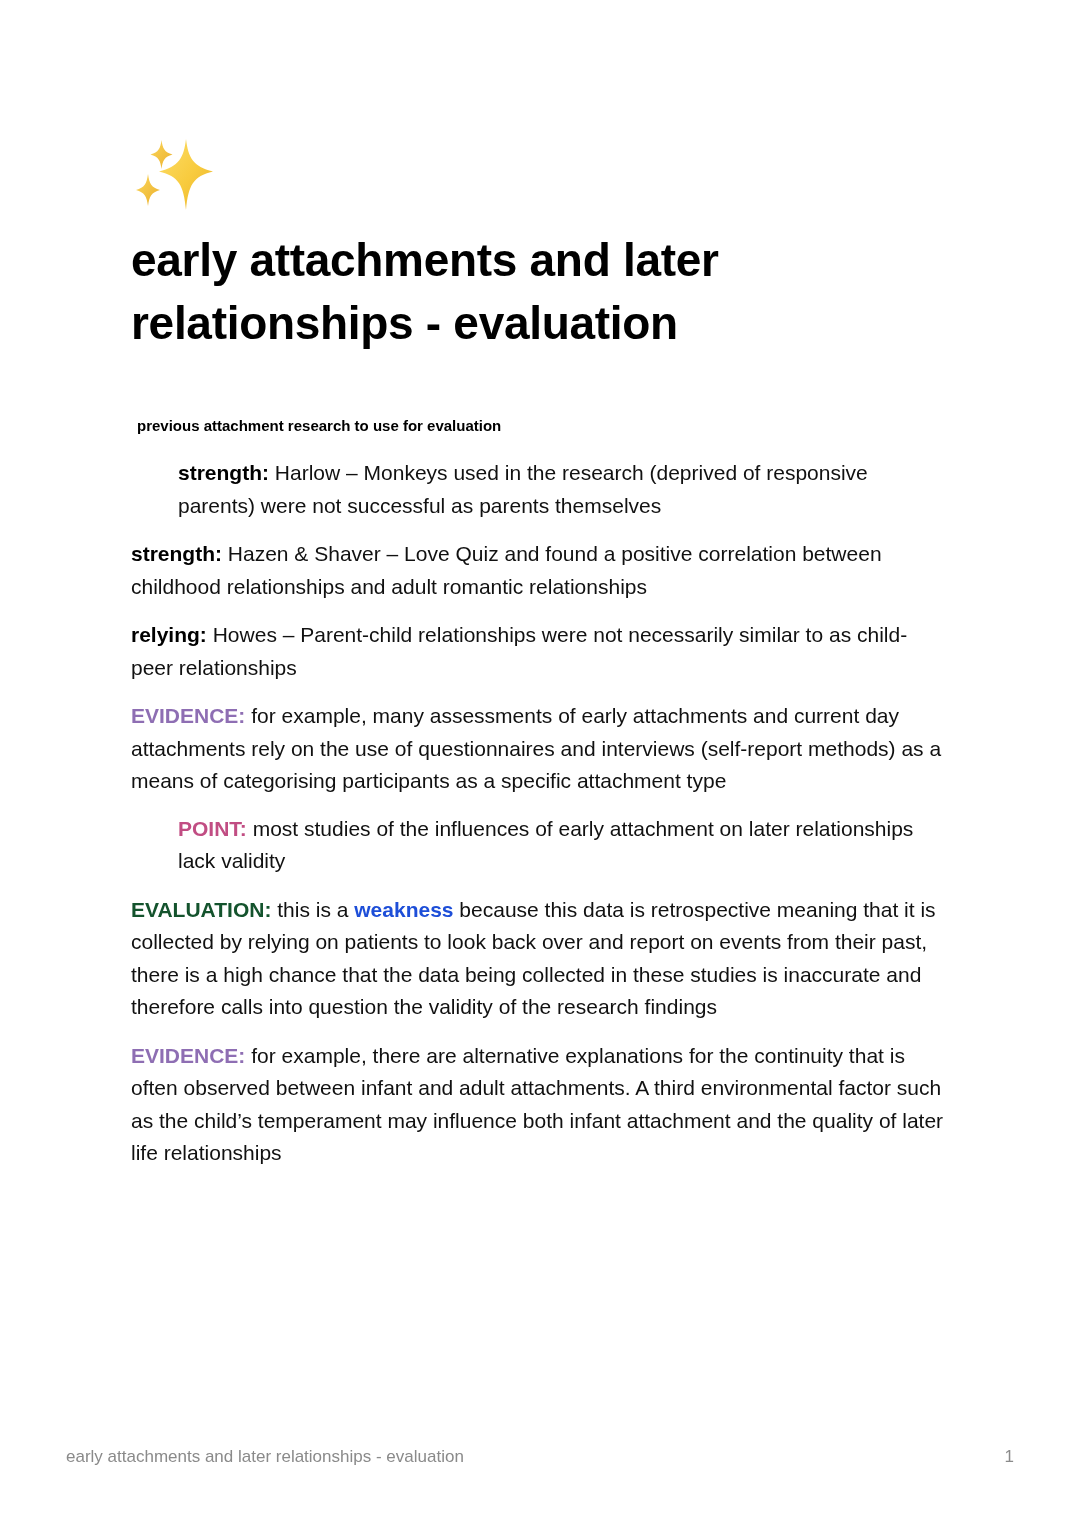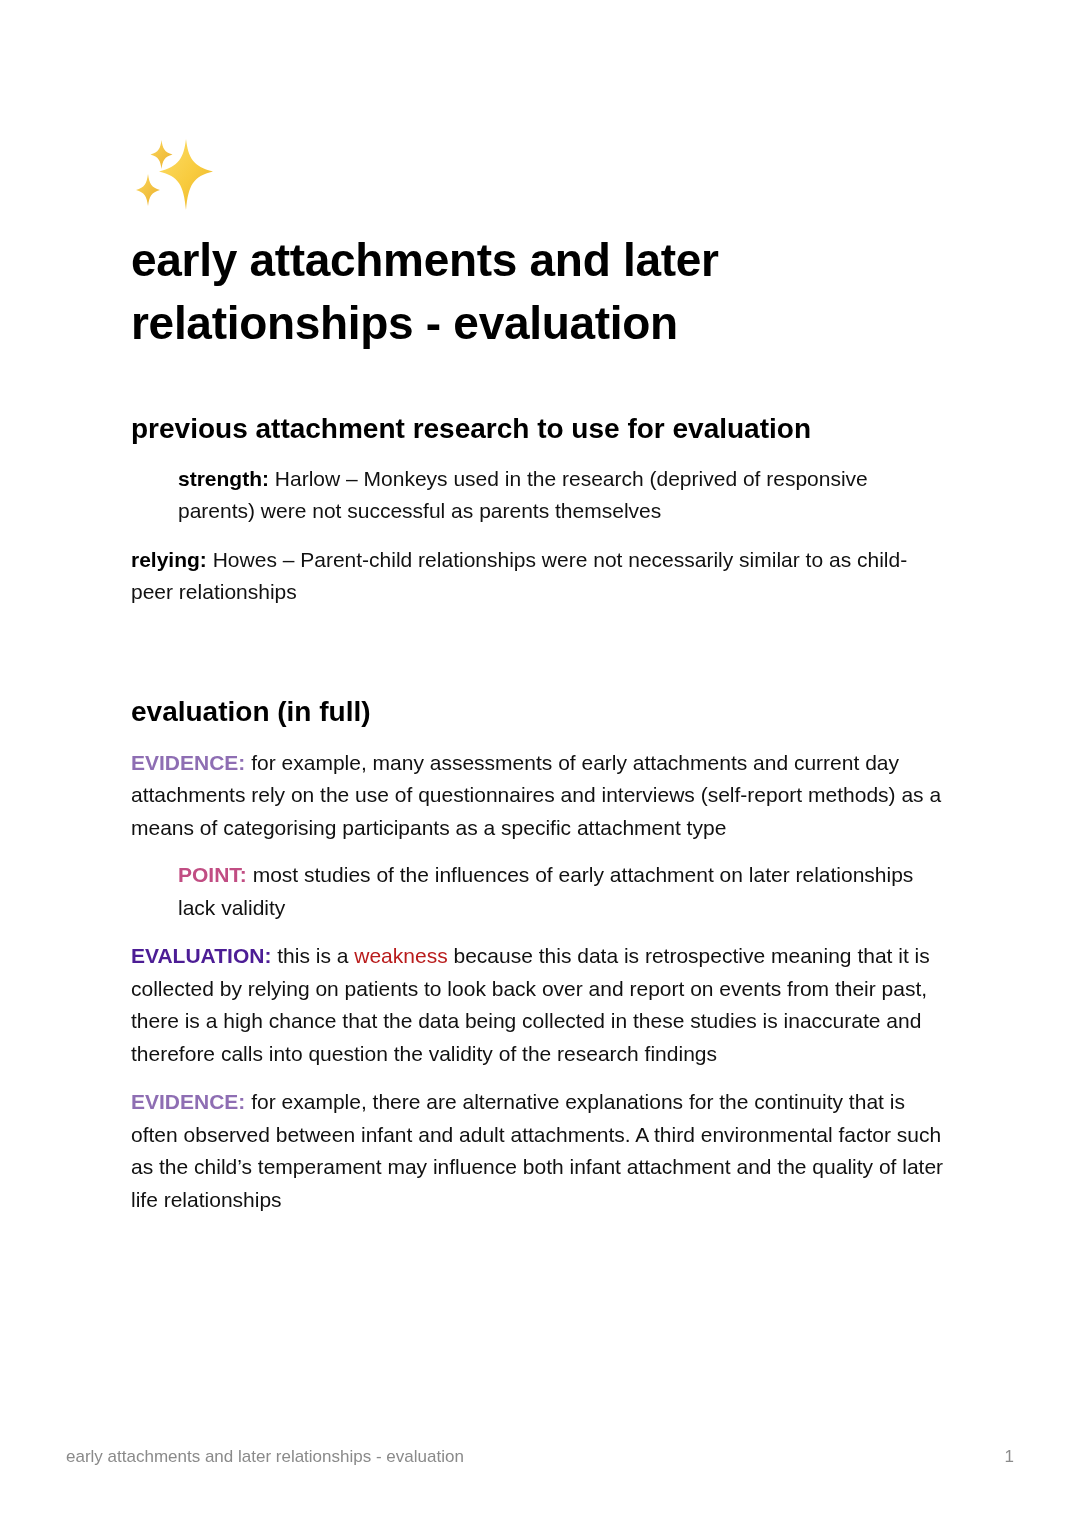--- a/index.html
+++ b/index.html
@@ -49,53 +49,53 @@
     font-weight: bold;
     line-height: 1.38;
     letter-spacing: -0.3px;
     margin: 0;
     padding-top: 6px;
     color: #000000;
   }
 
   
   .section-heading {
-    font-size: 28px;
+    font-size: 15px;
     font-weight: bold;
     line-height: 1.35;
-    margin: 0;
+    margin: 6px;
     color: #000000;
   }
   .heading-gap-1 { padding-top: 54px; }
   .heading-gap-2 { padding-top: 84px; }
 
   
   .para {
     font-size: 21px;
     line-height: 32.5px;
     margin: 0;
     padding-top: 16px;
     color: #111111;
   }
   .para.first { padding-top: 15px; margin-left: 47px; }
 
   .lbl-bold { font-weight: bold; color: #000000; }
-  .inline-bold { font-weight: normal; color: #b91c1c; text-align: right; }
+  .inline-bold { font-weight: bold; color: #1d4ed8; text-align: right; }
 
   .lbl-point {
     font-weight: bold;
     color: #C14D83;
   }
   .lbl-evidence {
     font-weight: bold;
     color: #8E6EB3;
   }
   .lbl-evaluation {
     font-weight: bold;
-    color: #4c1d95;
+    color: #14532d;
   }
 
   
   .footer {
     position: absolute;
     left: 66px;
     right: 66px;
     top: 1447px;
     display: flex;
     justify-content: space-between;
@@ -135,26 +135,28 @@
     </div>
 
     <h1 class="doc-title">early attachments and later relationships - evaluation</h1>
 
     <h2 class="section-heading heading-gap-1">previous attachment research to use for evaluation</h2>
 
     <p class="para first">
       <span class="lbl-bold">strength:</span><span> Harlow – Monkeys used in the research (deprived of responsive parents) were not successful as parents themselves</span>
     </p>
 
+    <p class="para">
+      <span class="lbl-bold">strength:</span><span> Hazen &amp; Shaver – Love Quiz and found a positive correlation between childhood relationships and adult romantic relationships</span>
+    </p>
 
     <p class="para">
       <span class="lbl-bold">relying:</span><span> Howes – Parent-child relationships were not necessarily similar to as child-peer relationships</span>
     </p>
 
-    <h2 class="section-heading heading-gap-2">evaluation (in full)</h2>
 
     <p class="para">
       <span class="lbl-evidence">EVIDENCE:</span><span> for example, many assessments of early attachments and current day attachments rely on the use of questionnaires and interviews (self-report methods) as a means of categorising participants as a specific attachment type</span>
     </p>
 
     <p class="para first">
       <span class="lbl-point">POINT:</span><span> most studies of the influences of early attachment on later relationships lack validity</span>
     </p>
 
     <p class="para">

